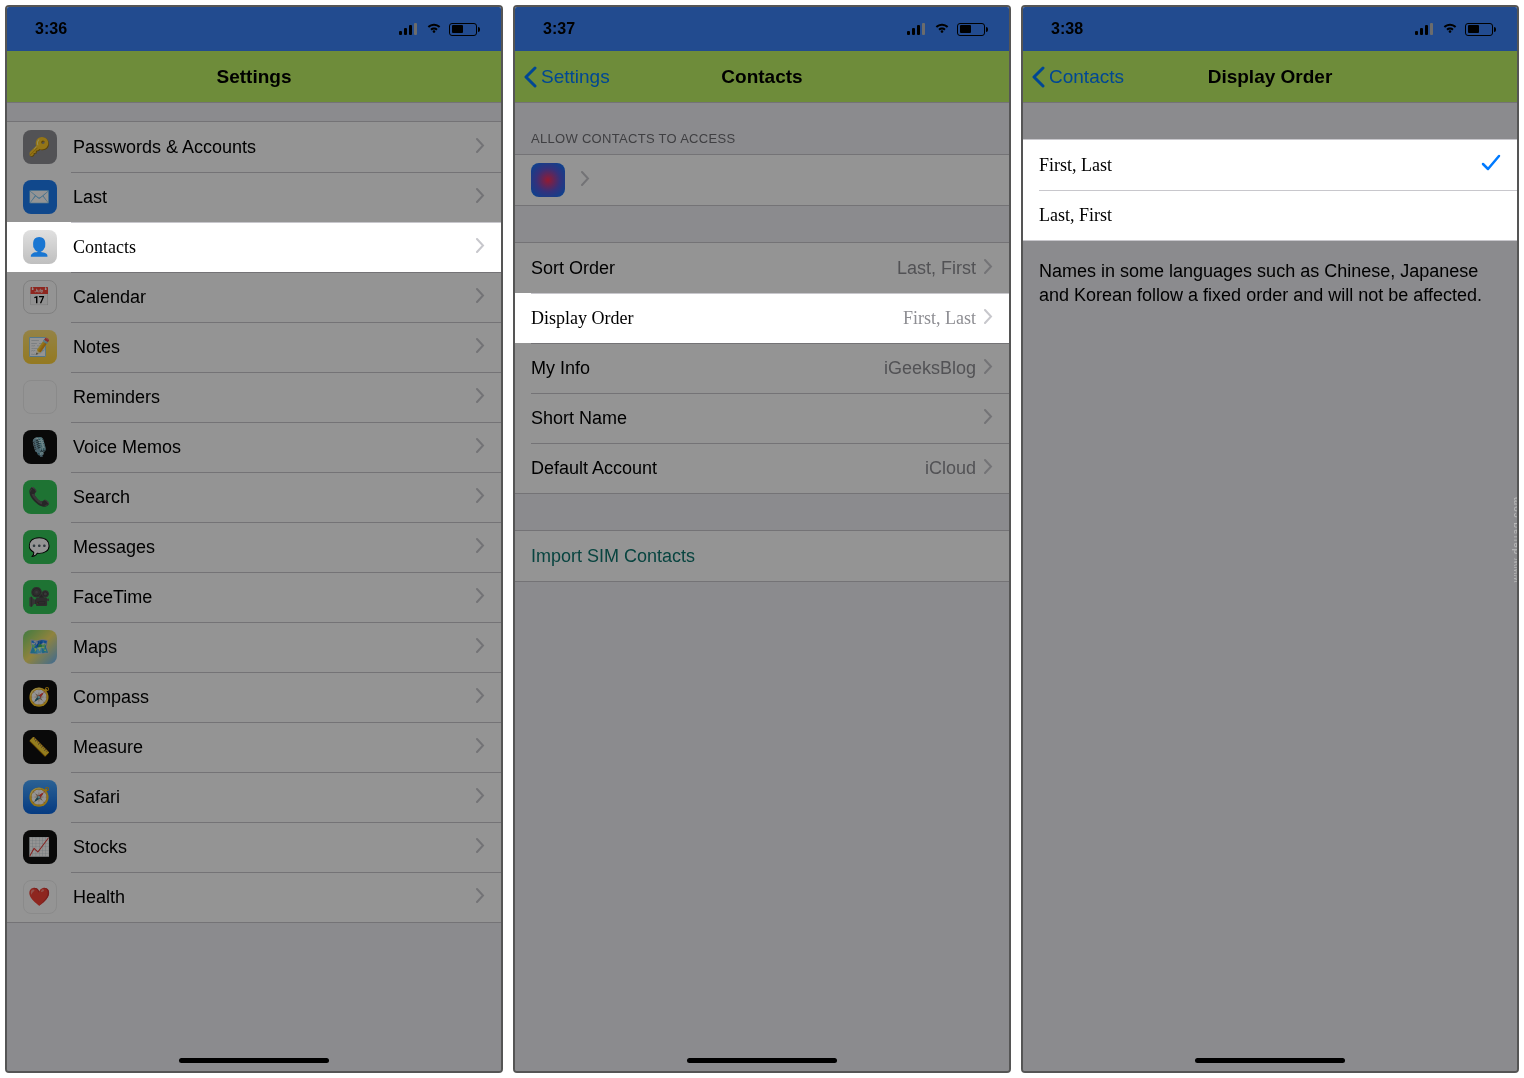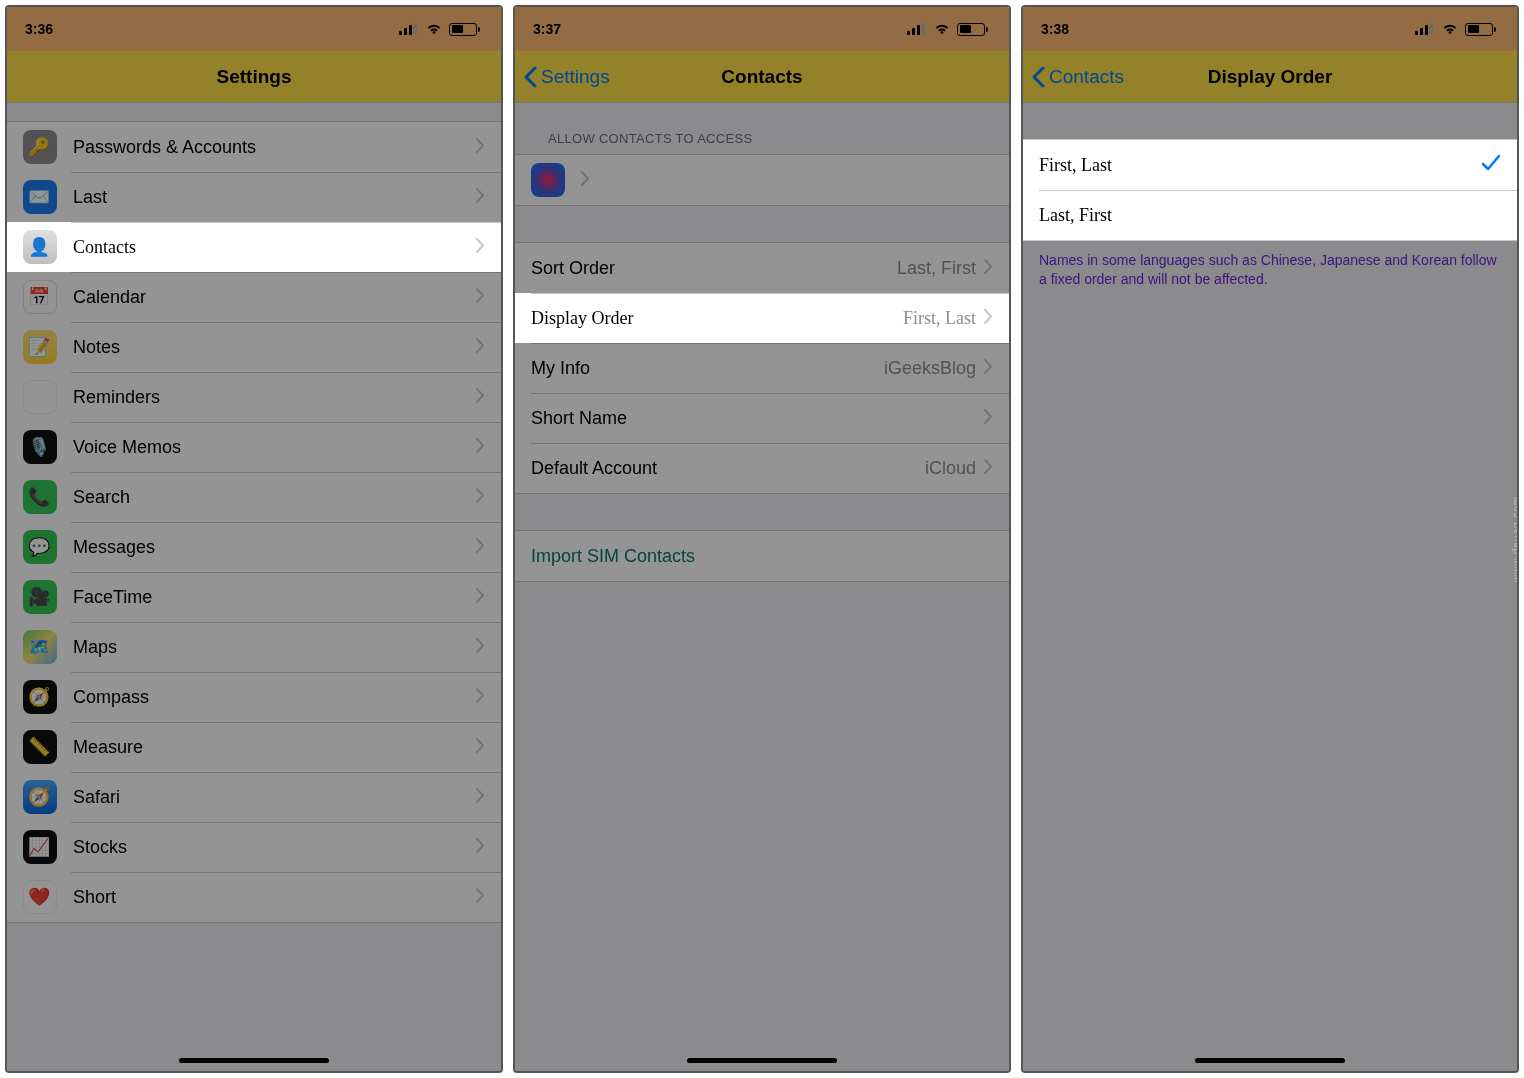--- a/index.html
+++ b/index.html
@@ -28,60 +28,60 @@
     background: rgba(0,0,0,0.42);
     pointer-events: none;
     z-index: 5;
   }
   
   .status-bar {
     height: 44px;
     display: flex;
     align-items: center;
     justify-content: space-between;
-    padding: 0 24px 0 18px;
-    font-size: 14px;
+    padding: 0 24px 0 28px;
+    font-size: 16px;
     font-weight: 600;
-    background: #fdba74;
+    background: #3b82f6;
   }
   .status-right { display:flex; align-items:center; gap:6px; }
   .sig-icon, .wifi-icon, .batt-icon { display:inline-block; }
   .sig-icon { width:20px; height:12px; position:relative; }
   .sig-icon span { position:absolute; bottom:0; width:3px; background:#000; border-radius:1px;}
   .sig-icon span:nth-child(1){left:0;height:4px;}
   .sig-icon span:nth-child(2){left:5px;height:7px;}
   .sig-icon span:nth-child(3){left:10px;height:10px;}
   .sig-icon span:nth-child(4){left:15px;height:12px; background:#bbb;}
   .wifi-icon svg { width:18px; height:14px; }
   .batt-icon { width:28px; height:13px; border:1.5px solid #000; border-radius:3px; position:relative;}
   .batt-icon::after{content:"";position:absolute;right:-4px;top:3px;width:2.5px;height:5px;background:#000;border-radius:0 2px 2px 0;}
   .batt-fill{position:absolute;left:1.5px;top:1.5px;bottom:1.5px;width:45%;background:#000;border-radius:1px;}
 
   
   .nav-bar {
     height: 52px;
-    background: #fde047;
+    background: #bef264;
     border-bottom: 1px solid #c8c7cc;
     display:flex;
     align-items:center;
     justify-content:center;
     position:relative;
   }
   .nav-title { font-size:19px; font-weight:600; }
   .nav-back {
     position:absolute; left:8px; top:0; bottom:0;
     display:flex; align-items:center;
     color:#007aff; font-size:19px;
   }
   .nav-back svg { width:14px; height:22px; margin-right:4px; }
 
   .scroll { flex:1; overflow:hidden; position:relative; }
   .section-header {
     font-size:14px; color:#6d6d72; text-transform:uppercase;
-    padding: 28px 9px 8px 16px; letter-spacing:0.3px;margin-left:17px;
+    padding: 28px 9px 8px 16px; letter-spacing:0.3px;
   }
   .section-header.small { font-size:13px; }
   .group { background:#fff; border-top:1px solid #c8c7cc; border-bottom:1px solid #c8c7cc; }
   .group.mt { margin-top: 36px; }
   .row {
     min-height:50px; display:flex; align-items:center;
     padding: 0 16px 0 16px; position:relative;
     font-size:18px; color:#000;
   }
   .row + .row::before,
@@ -94,21 +94,21 @@
     width:34px; height:34px; border-radius:8px; margin-right:16px;
     flex-shrink:0; display:flex; align-items:center; justify-content:center;
     font-size:18px; color:#fff;
   }
   .row .label { flex:1; }
   .row .value { color:#8e8e93; font-size:18px; margin-right:8px; }
   .row .chev { color:#c7c7cc; }
   .row .chev svg { width:9px; height:15px; }
   .row .check { color:#007aff; }
   .row.link { color:#0f766e; }
-  .footer-text { font-size:14px; color:#6d28d9; padding:10px 16px; line-height:1.35;}
+  .footer-text { font-size:18px; color:#000000; padding:18px 16px; line-height:1.35;}
 
   
   .highlight { position:relative; z-index:10; background:#fff;font-family:Liberation Serif, serif; }
 
   .home-indicator {
     position:absolute; bottom:8px; left:50%; transform:translateX(-50%);
     width:150px; height:5px; background:#000; border-radius:3px; z-index:20;
   }
 
   
@@ -269,21 +269,21 @@
       </div>
       <div class="row with-icon">
         <span class="app-icon ic-stocks">📈</span>
         <span class="label">Stocks</span>
         <span class="chev"><svg viewBox="0 0 9 15">
               <path d="M1 1l6 6.5L1 14" stroke="#c7c7cc" stroke-width="2" fill="none" stroke-linecap="round"></path>
             </svg></span>
       </div>
       <div class="row with-icon">
         <span class="app-icon ic-health">❤️</span>
-        <span class="label">Short</span>
+        <span class="label">Health</span>
         <span class="chev"><svg viewBox="0 0 9 15">
               <path d="M1 1l6 6.5L1 14" stroke="#c7c7cc" stroke-width="2" fill="none" stroke-linecap="round"></path>
             </svg></span>
       </div>
     </div>
   </div>
   <div class="home-indicator"></div>
 </div>
 
 <div class="phone">

